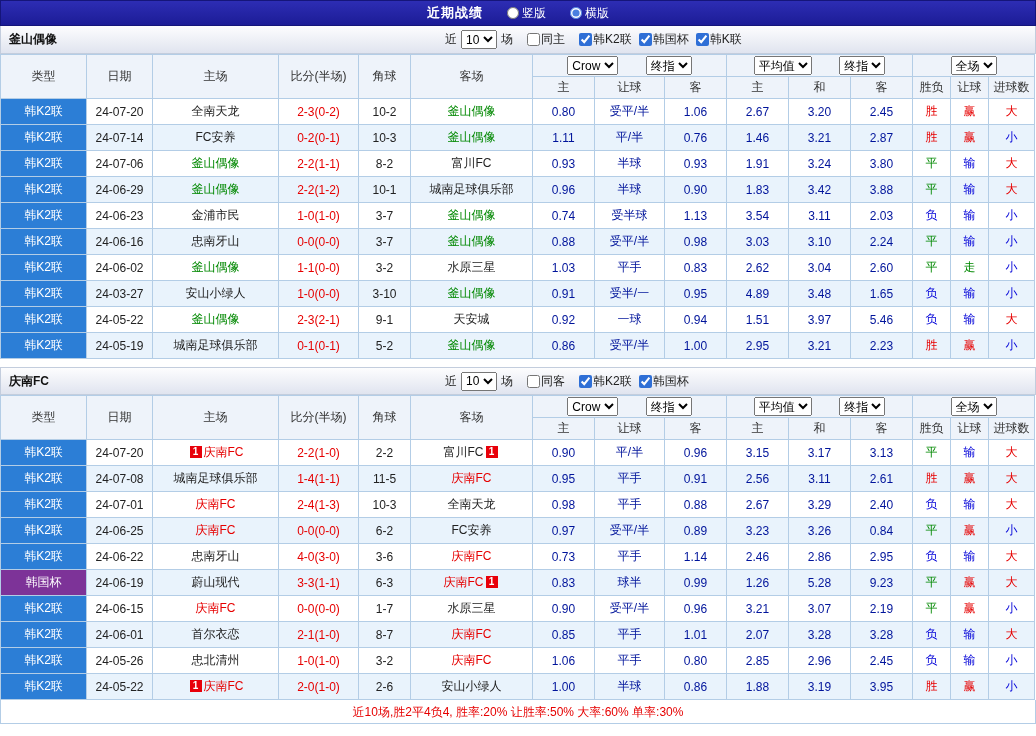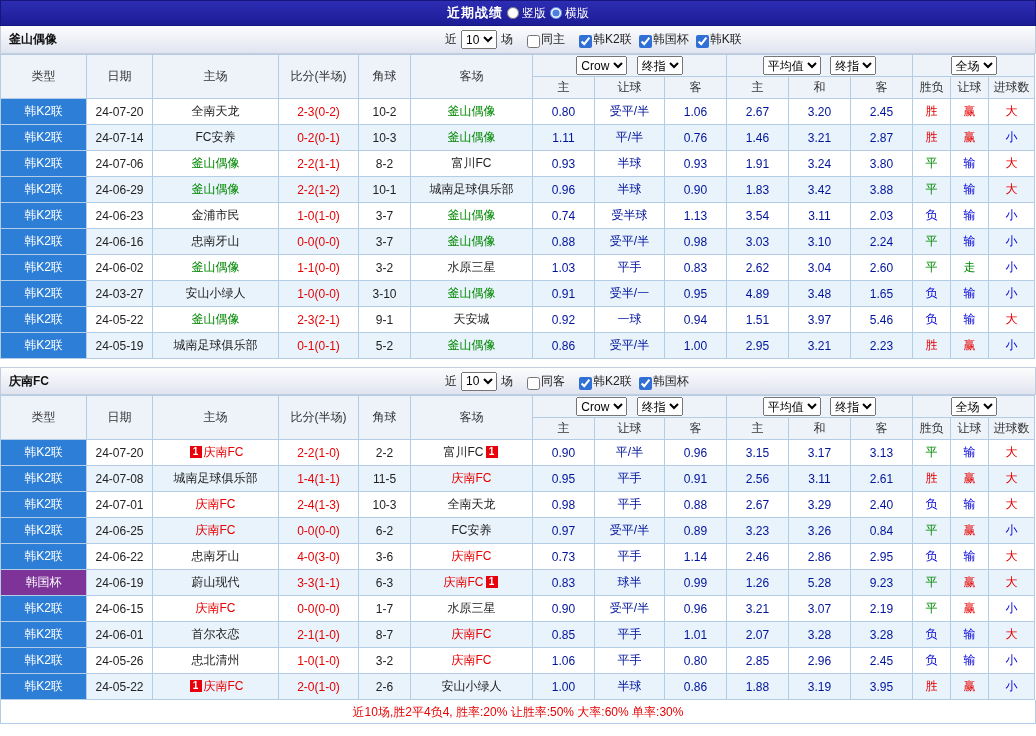--- a/index.html
+++ b/index.html
@@ -1,38 +1,38 @@
 <!DOCTYPE html>
 <html><head>
 <meta charset="utf-8">
 <style>
   *{box-sizing:border-box;margin:0;padding:0}
   body{width:1036px;background:#fff;color:#222;font-family:"Liberation Sans","DejaVu Sans",sans-serif;font-size:12px}
   .page{width:1036px}
 
   
-  .topbar{height:26px;background:linear-gradient(#2d2db4,#1c1c96);display:flex;align-items:center;justify-content:center;gap:4px;border:1px solid #15157a}
+  .topbar{height:26px;background:linear-gradient(#2d2db4,#1c1c96);display:flex;align-items:center;justify-content:center;gap:24px;border:1px solid #15157a}
   .tb-title{color:#fff;font-weight:bold;font-size:13px;letter-spacing:1px}
   .tb-radio{display:flex;align-items:center;gap:3px;color:#fff;cursor:pointer}
   .tb-radio input{width:12px;height:12px;accent-color:#4a7fe0;margin:0}
 
   
   .secbar{position:relative;height:28px;background:linear-gradient(#fdfdfe,#e0e4ef);border:1px solid #c3cddd;border-top:none;display:flex;align-items:center}
   .team{font-weight:bold;padding-left:8px;color:#111}
   .filters{position:absolute;left:444px;display:flex;align-items:center;gap:4px}
-  .filters .ck{display:flex;align-items:flex-end;margin-left:3px;cursor:pointer}
+  .filters .ck{display:flex;align-items:center;margin-left:3px;cursor:pointer}
   .filters .ck input{width:13px;height:13px;accent-color:#2f6fd6;margin:0 1px 0 0}
   .filters .ck.first{margin-left:10px}
   select{font-family:inherit;font-size:12px;height:19px}
 
   
   table{border-collapse:collapse;table-layout:fixed;width:890px}
   th,td{border:1px solid #b3cde6;text-align:center;overflow:hidden;white-space:nowrap;padding:0}
   thead th{background:#eef3fa;height:22px;font-weight:normal;color:#333}
-  .ddc select{margin:0 3px}
+  .ddc select{margin:0 12px}
   tbody td{height:26px}
   tbody tr:nth-child(even) td{background:#e9f3fc}
   td[data-c="lgb"]{background:#2c7ed6 !important;color:#fff}
   td[data-c="lgp"]{background:#7d3398 !important;color:#fff}
   [data-c="g"]{color:#008800}
   [data-c="r"]{color:#e60000}
   [data-c="b"]{color:#0000d8}
   [data-c="sc"]{color:#e60000}
   [data-c="o"]{color:#00149b}
   .rc{display:inline-block;width:12px;height:12px;line-height:12px;background:#e8000a;color:#fff;font-size:10px;font-weight:bold;margin:0 2px;vertical-align:1px}

